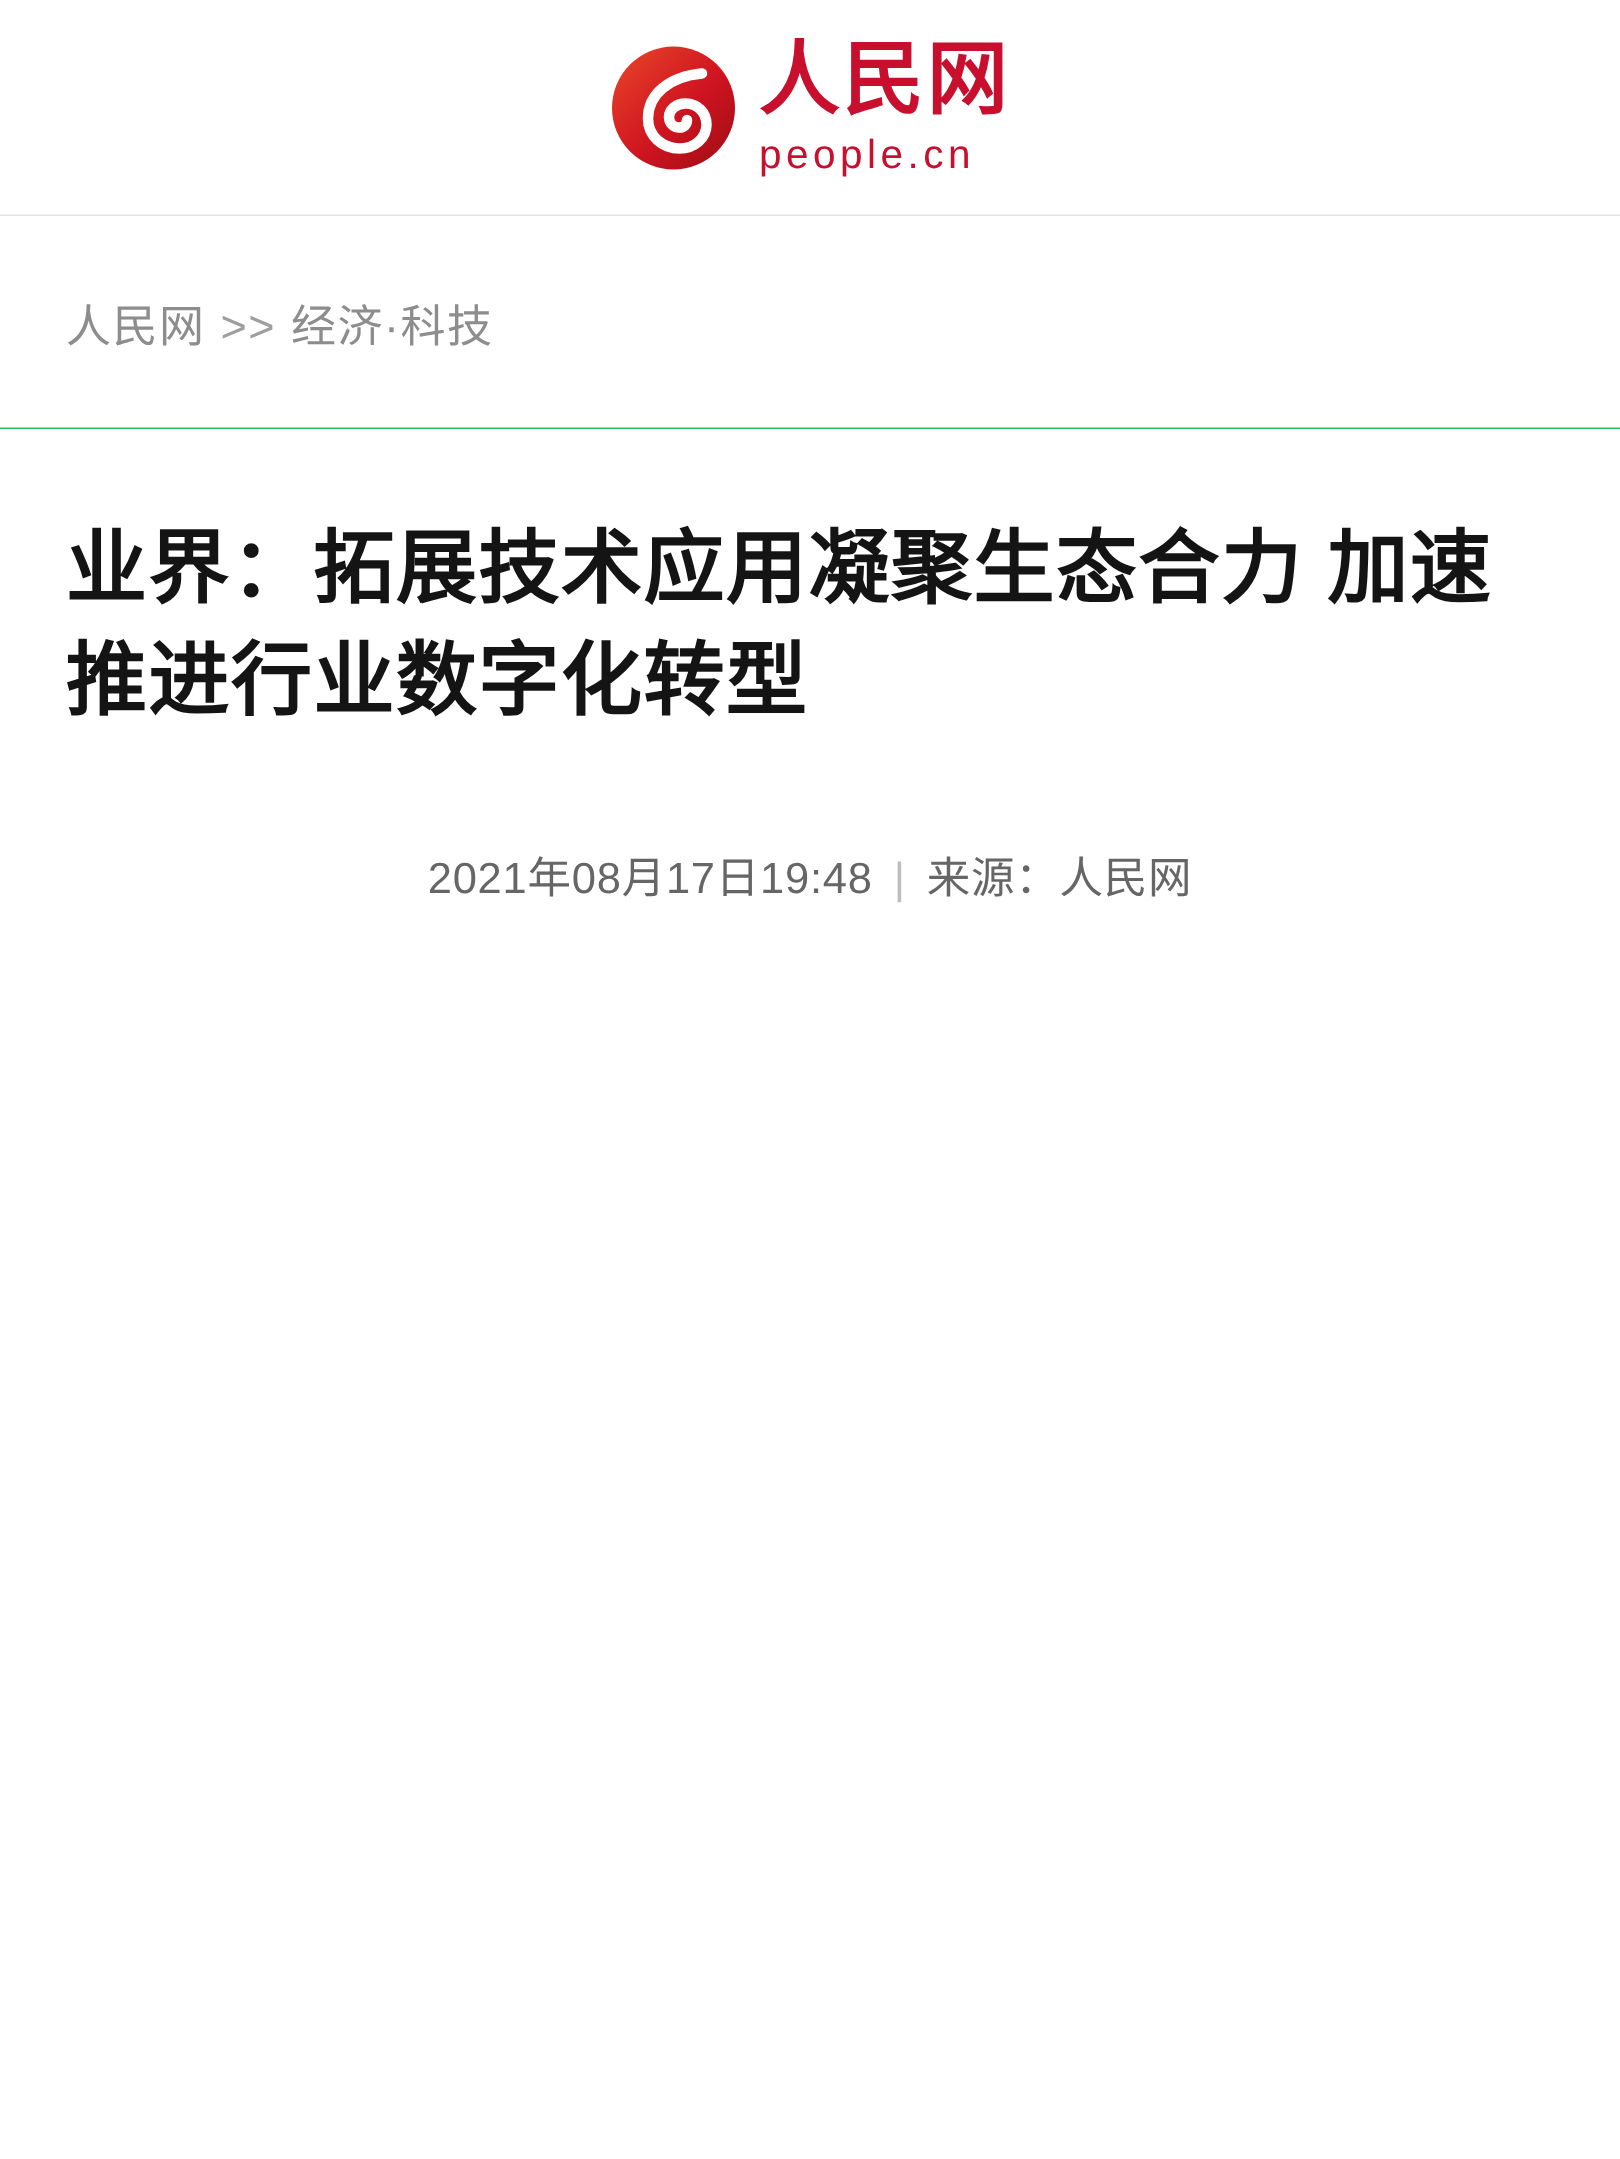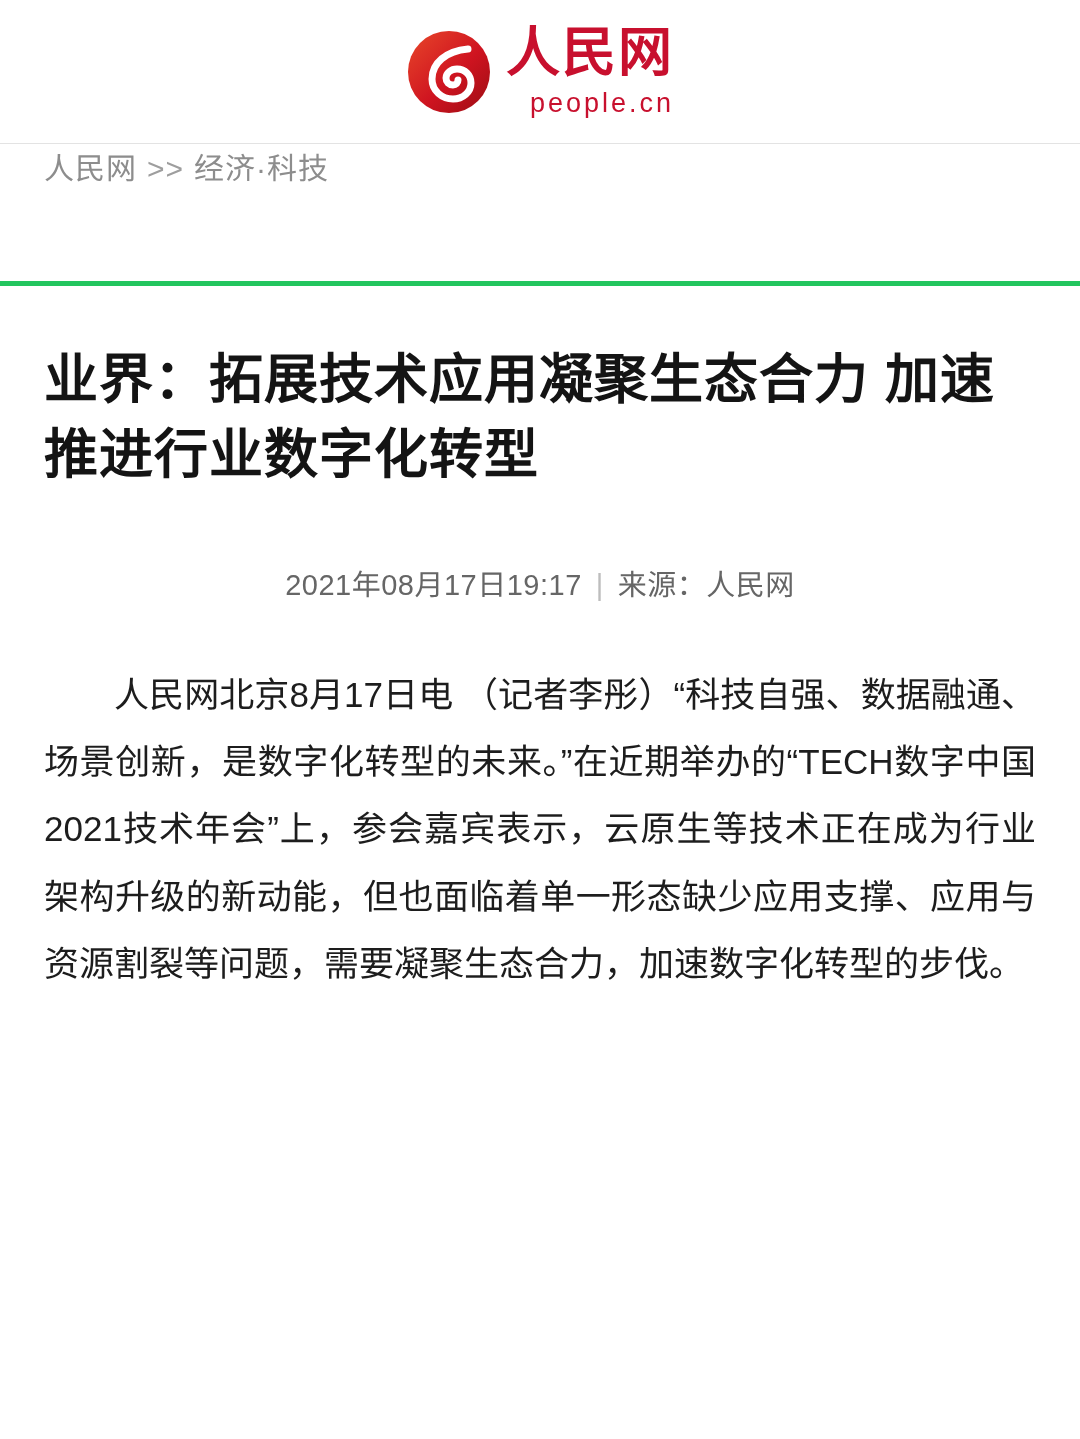--- a/index.html
+++ b/index.html
@@ -49,29 +49,29 @@
     color: #c8102e;
     letter-spacing: 2px;
     font-family: "Liberation Serif", "DejaVu Serif", serif;
   }
   .logo-en {
     margin-top: 10px;
     font-size: 27px;
     color: #c8102e;
     letter-spacing: 3px;
     font-family: "Liberation Sans", sans-serif;
-    text-align: right;
   }
 
   
   .breadcrumb {
     height: 142px;
     display: flex;
+    align-items: center;
     padding: 0 44px;
-    border-bottom: 5px solid #22c55e;
+    border-bottom: 1px solid #22c55e;
     box-sizing: border-box;
   }
   .breadcrumb-inner {
     font-size: 30px;
     color: #8d8d8d;
     letter-spacing: 1px;
     white-space: nowrap;
   }
   .breadcrumb-inner .crumb-link {
     color: #8d8d8d;
@@ -150,19 +150,16 @@
 <nav class="breadcrumb">
   <div class="breadcrumb-inner">
     <a class="crumb-link" href="#">人民网</a><span class="crumb-sep">&gt;&gt;</span><a class="crumb-link" href="#">经济·科技</a>
   </div>
 </nav>
 
 <main class="article">
   <h1 class="article-title">业界：拓展技术应用凝聚生态合力 加速推进行业数字化转型</h1>
 
   <div class="article-meta">
-    <span>2021年08月17日19:17</span><span class="meta-divider">|</span><span>来源：</span><span>人民网</span>
+    <span>2021年08月17日19:48</span><span class="meta-divider">|</span><span>来源：</span><span>人民网</span>
   </div>
 
-  <div class="article-body">
-    <p>人民网北京8月17日电 （记者李彤）“科技自强、数据融通、场景创新，是数字化转型的未来。”在近期举办的“TECH数字中国2021技术年会”上，参会嘉宾表示，云原生等技术正在成为行业架构升级的新动能，但也面临着单一形态缺少应用支撑、应用与资源割裂等问题，需要凝聚生态合力，加速数字化转型的步伐。</p>
-  </div>
 </main>
 
 </body></html>

